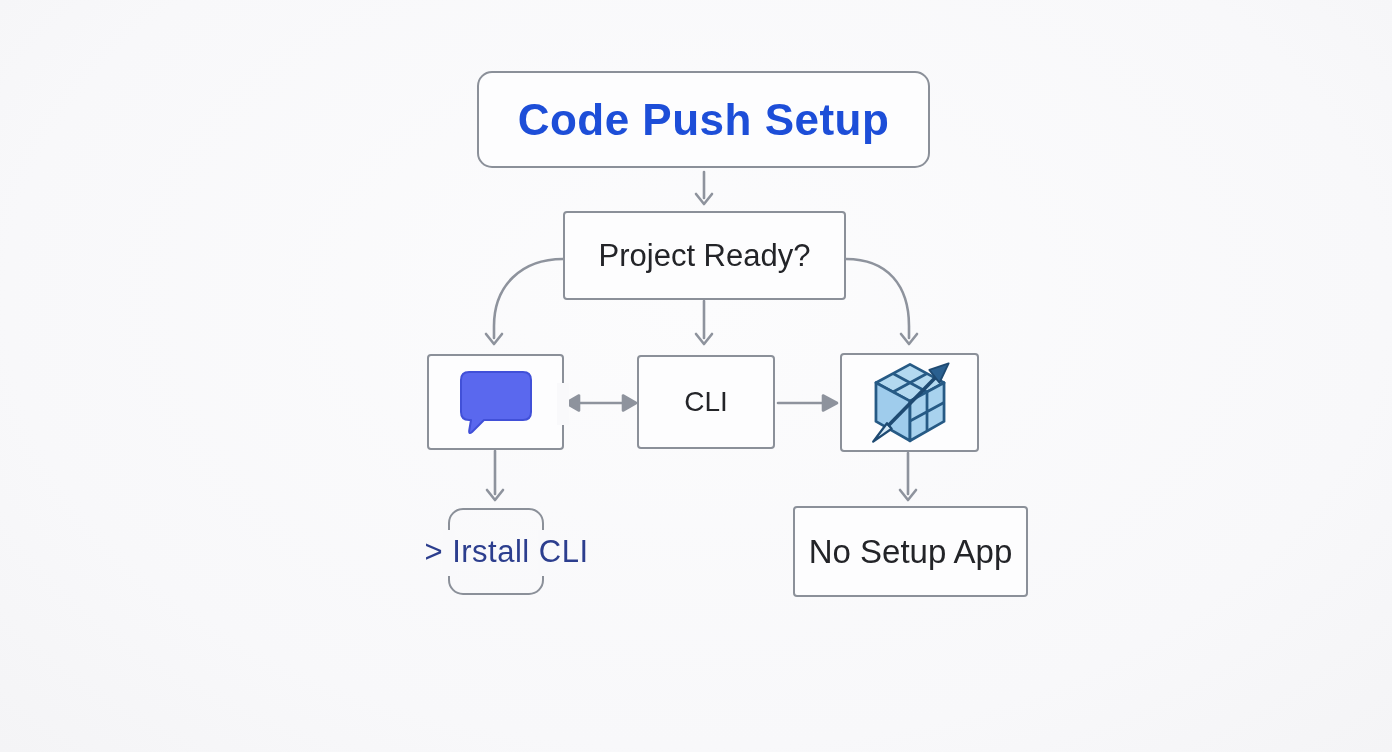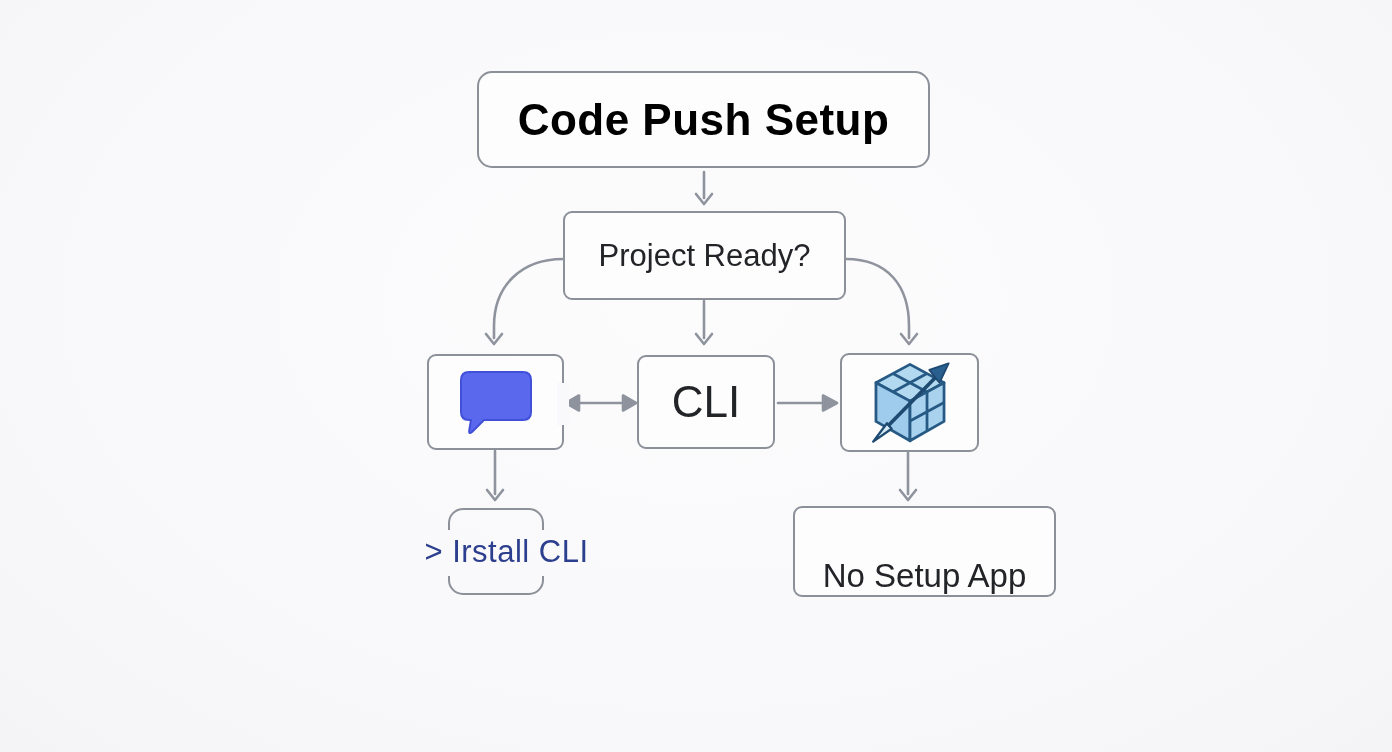--- a/index.html
+++ b/index.html
@@ -3,34 +3,34 @@
 <meta charset="utf-8">
 <style>
   html,body{margin:0;padding:0;background:#fafafb;}
   .stage{
     position:relative;width:1392px;height:752px;overflow:hidden;
     background:radial-gradient(ellipse at 50% 40%, #fcfcfd 0%, #f8f8fa 70%, #f4f4f6 100%);
     font-family:"Liberation Sans", sans-serif;
   }
   .node{
     position:absolute;box-sizing:border-box;
-    border:2px solid #8b9099;border-radius:9px;background:#fdfdfe;
+    border:2px solid #8b9099;border-radius:4px;background:#fdfdfe;
     display:flex;align-items:center;justify-content:center;
     color:#232428;
   }
   .node-title{left:477px;top:71px;width:453px;height:97px;border-radius:15px;}
-  .node-title .node-label{font-size:44px;font-weight:700;letter-spacing:.5px;color:#000000;}
+  .node-title .node-label{font-size:44px;font-weight:700;letter-spacing:.5px;color:#1d4ed8;}
   .node-decision{left:563px;top:211px;width:283px;height:89px;}
   .node-decision .node-label{font-size:31px;}
   .node-chat{left:427px;top:354px;width:137px;height:96px;}
   .node-cli{left:637px;top:355px;width:138px;height:94px;}
-  .node-cli .node-label{font-size:44px;}
+  .node-cli .node-label{font-size:28px;}
   .node-package{left:840px;top:353px;width:139px;height:99px;}
   .node-install{left:448px;top:508px;width:96px;height:87px;border-radius:15px;background:transparent;}
-  .node-nosetup{left:793px;top:506px;width:263px;height:91px;align-items:flex-end;}
+  .node-nosetup{left:793px;top:506px;width:235px;height:91px;}
   .node-nosetup .node-label{font-size:33px;}
   
   .gap{position:absolute;background:#f9f9fb;z-index:3;}
   .gap-chat-right{left:557px;top:383px;width:12px;height:42px;}
   .gap-install-left{left:443px;top:530px;width:12px;height:46px;}
   .gap-install-right{left:538px;top:530px;width:12px;height:46px;}
   
   .install-label{
     position:absolute;left:416px;top:508px;width:181px;height:87px;z-index:4;
     display:flex;align-items:center;justify-content:center;

